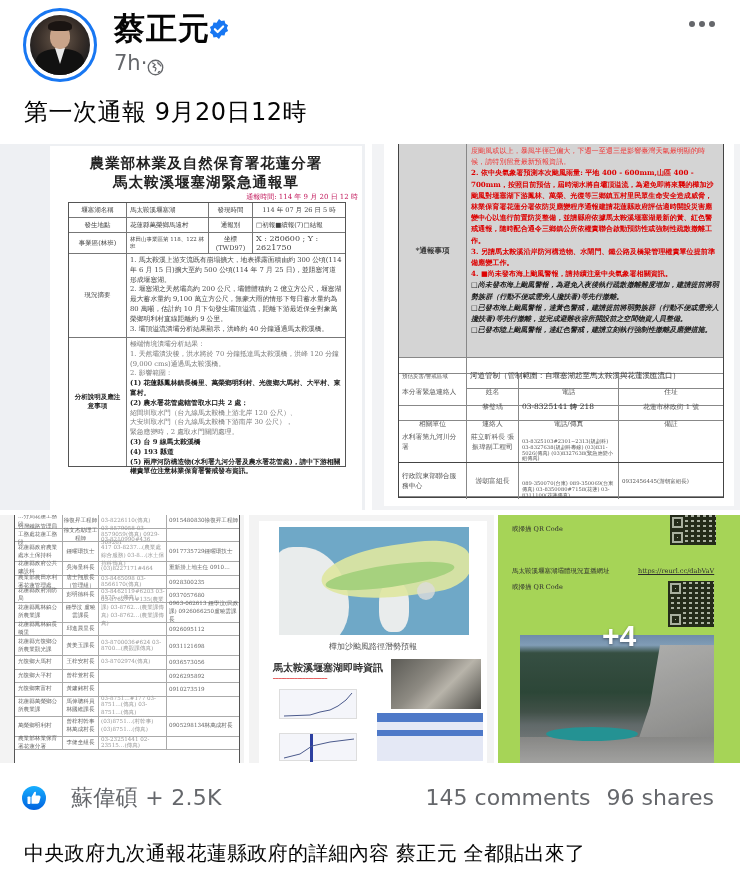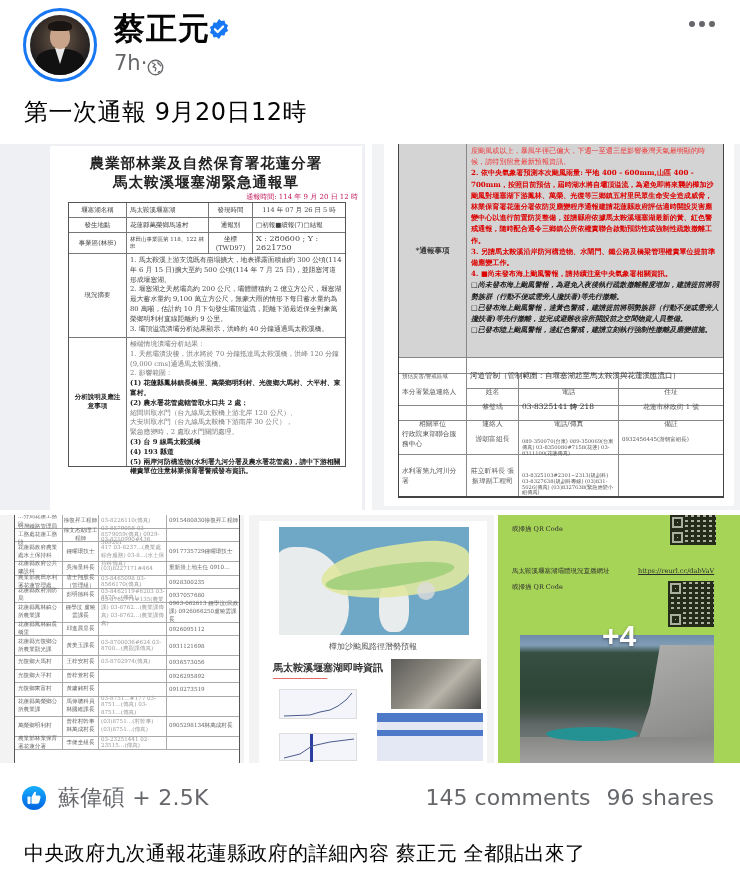--- a/index.html
+++ b/index.html
@@ -105,21 +105,21 @@
   .link { color: #2c4a8a; text-decoration: underline; }
   .landscape { position: absolute; left: 22px; top: 120px; width: 194px; height: 128px; overflow: hidden;
                background: linear-gradient(180deg, #7e9fc1 0%, #93b3cf 8%, #3e5a4c 14%, #33503f 45%, #4a5c52 60%, #6e7878 70%, #9a9c9c 100%); }
   .landscape .slide { position: absolute; left: 110px; top: 10px; width: 100px; height: 120px; background: linear-gradient(160deg, #c8c8c6, #a8a8a6 60%, #8e8e8c); clip-path: polygon(30% 0, 100% 0, 100% 100%, 0 100%, 20% 50%); }
   .landscape .lake { position: absolute; left: 26px; top: 92px; width: 92px; height: 14px; border-radius: 50%; background: #2aa7a8; }
   .landscape .base { position: absolute; left: 0; top: 102px; width: 194px; height: 30px; background: linear-gradient(180deg,#9a9a98,#bdbdbb); }
   .dim { position: absolute; left: 0; top: 0; width: 242px; height: 248px; background: rgba(0,0,0,0.12); }
   .more-count { position: absolute; left: 0; top: 104px; width: 242px; text-align: center; font-family: "Liberation Sans", sans-serif; font-weight: bold; font-size: 30px; color: #fff; text-shadow: 0 1px 3px rgba(0,0,0,0.4); }
 
   
-  .reactions { position: absolute; left: 22px; top: 783px; display: flex; align-items: center; gap: 12px; cursor: pointer; }
+  .reactions { position: absolute; left: 22px; top: 783px; display: flex; align-items: center; gap: 25px; cursor: pointer; }
   .like-icon { width: 24px; height: 24px; }
   .reaction-text { font-size: 22px; color: #65676b; letter-spacing: 0.3px; }
   .counts { position: absolute; right: 26px; top: 783px; display: flex; gap: 16px; font-size: 22px; color: #65676b; line-height: 30px; }
   .counts span { cursor: pointer; }
   .comment-caption { position: absolute; left: 24px; top: 840px; font-size: 20px; color: #050505; letter-spacing: 0.3px; }
 </style>
 </head>
 <body>
 
 <div class="post-header">
@@ -238,31 +238,31 @@
             <div class="c grow" style="justify-content:center">花蓮市林政街 1 號</div>
           </div>
         </div>
       </div>
       <div class="r2" style="height:15px">
         <div class="c w68" style="justify-content:center">相關單位</div>
         <div class="c w52">連絡人</div>
         <div class="c w100" style="justify-content:center">電話/傳真</div>
         <div class="c grow" style="justify-content:center">備註</div>
       </div>
+      <div class="r2" style="height:42px;border-bottom:1.5px solid #444">
+        <div class="c w68">水利署第九河川分署</div>
+        <div class="c w52" style="text-align:center">莊立昕科長 張振瑋副工程司</div>
+        <div class="c w100 small">03-8325103#2301~2313(規劃科) 03-8327638(規劃科專線) (03)831-5026(傳真) (03)8327638(緊急應變小組傳真)</div>
+        <div class="c grow"></div>
+      </div>
       <div class="r2" style="height:34px">
         <div class="c w68">行政院東部聯合服務中心</div>
         <div class="c w52">游朝富組長</div>
         <div class="c w100 small">089-350070(台東) 089-350069(台東傳真) 03-8350080#7158(花蓮) 03-8311100(花蓮傳真)</div>
         <div class="c grow" style="font-size:5.5px">0932456445(游朝富組長)</div>
-      </div>
-      <div class="r2" style="height:42px;border-bottom:1.5px solid #444">
-        <div class="c w68">水利署第九河川分署</div>
-        <div class="c w52" style="text-align:center">莊立昕科長 張振瑋副工程司</div>
-        <div class="c w100 small">03-8325103#2301~2313(規劃科) 03-8327638(規劃科專線) (03)831-5026(傳真) (03)8327638(緊急應變小組傳真)</div>
-        <div class="c grow"></div>
       </div>
     </div>
   </div>
 </div>
 
 <div class="photo p3">
   <div class="doc3" id="doc3">
       <div class="row">
         <div class="a">…分局花蓮工務段</div>
         <div class="b">徐復昇工程師</div>

